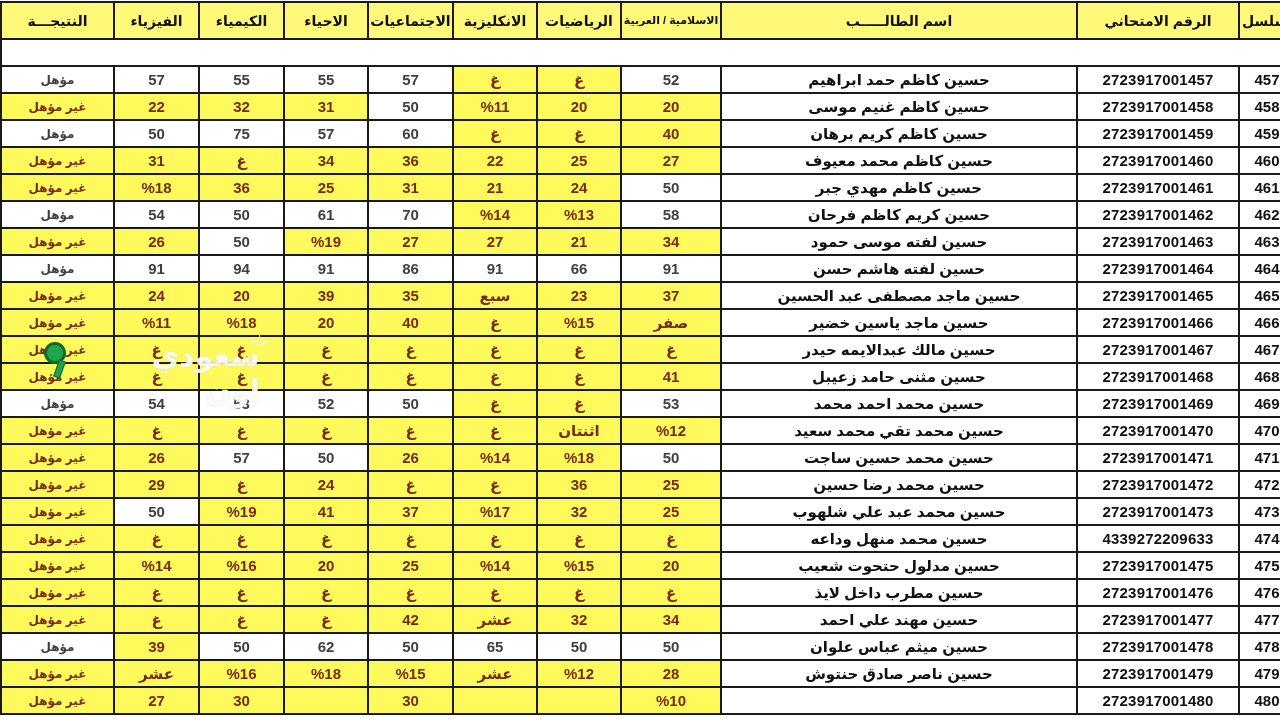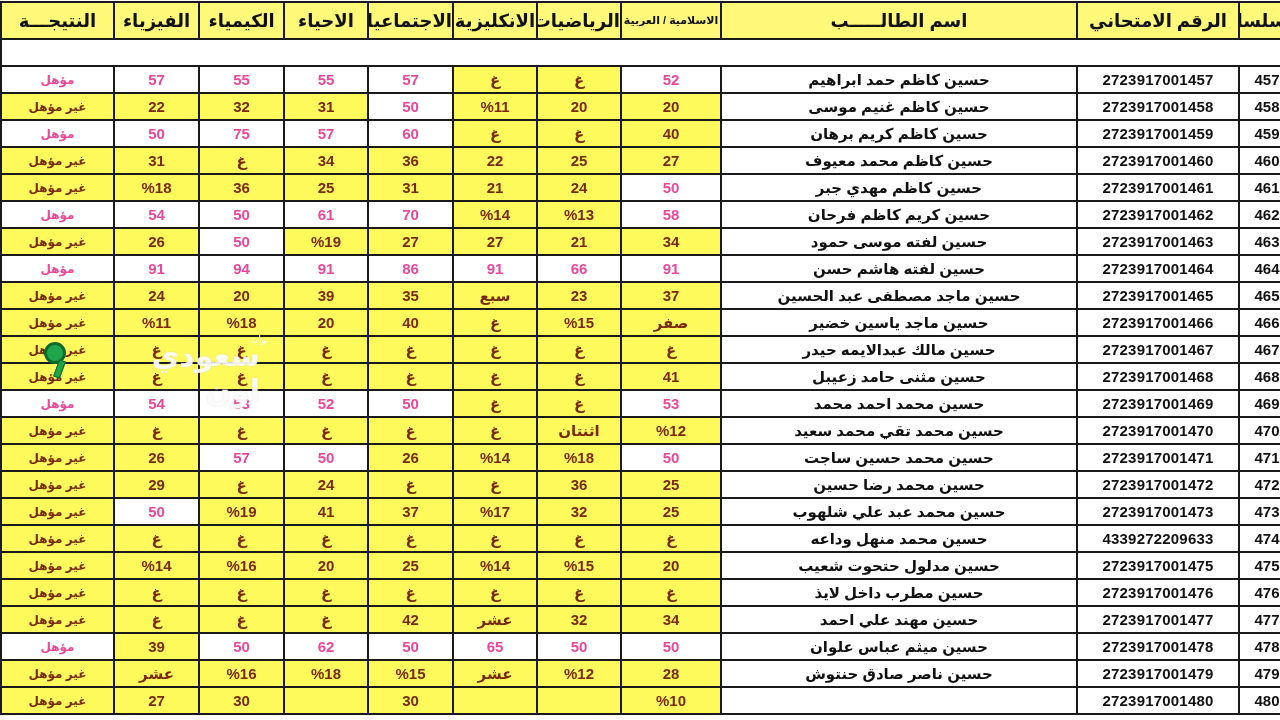--- a/index.html
+++ b/index.html
@@ -1,24 +1,24 @@
 <!DOCTYPE html>
 <html><head>
 <meta charset="utf-8">
 <style>
   html, body { margin:0; padding:0; background:#ffffff; }
   body { width:1280px; height:720px; overflow:hidden; position:relative;
          font-family:"Liberation Sans", "DejaVu Sans", sans-serif; }
   .sheet { position:absolute; left:0; top:0; width:1280px; height:720px; background:#fff; }
   table.grades { border-collapse:collapse; table-layout:fixed; position:absolute; left:0; top:1px; width:1284px; direction:ltr; }
   table.grades td, table.grades th { border:2px solid #1a1a1a; padding:0; text-align:center; overflow:hidden; white-space:nowrap; }
-  table.grades th { height:35px; background:#fff97a; font-weight:bold; font-size:18px; color:#111; direction:rtl; }
+  table.grades th { height:35px; background:#fff97a; font-weight:bold; font-size:14px; color:#111; direction:rtl; }
   table.grades td { height:25px; font-size:15px; font-weight:bold; }
   td.y { background:#fffa5c; color:#7a2a0a; }
-  td.w { background:#ffffff; color:#ec4899; }
+  td.w { background:#ffffff; color:#404040; }
   td.res.w { font-size:12px; }
   td.res.y { font-size:12px;margin-left:12px; }
   td.name { background:#fff; color:#111; font-weight:bold; text-align:right; padding-right:10px; direction:rtl; font-size:15px;margin-top:44px; }
   td.exam { background:#fff; color:#111; font-size:15px; letter-spacing:0.2px;border-radius:11px; }
   td.seq { background:#fff; color:#111; text-align:left; padding-left:4px; font-size:15px; }
   .header-gap td { height:3px; border-top:none; border-bottom:2px solid #1a1a1a; background:#fff; }
   .watermark { position:absolute; left:40px; top:334px; width:220px; height:50px; pointer-events:none; }
   .watermark .wm-text { position:absolute; left:72px; top:4px; font-size:30px; color:rgba(255,255,255,0.85); font-weight:bold; direction:rtl; letter-spacing:1px; text-shadow:0 0 2px rgba(200,200,200,0.6); }
   .watermark .wm-small { position:absolute; left:210px; top:0; font-size:10px; color:rgba(255,255,255,0.9); direction:rtl; }
   .watermark .wm-icon { position:absolute; left:4px; top:8px; width:22px; height:22px; border-radius:50%; background:#1fa64a; border:3px solid #0d6b2c; box-sizing:border-box; }

